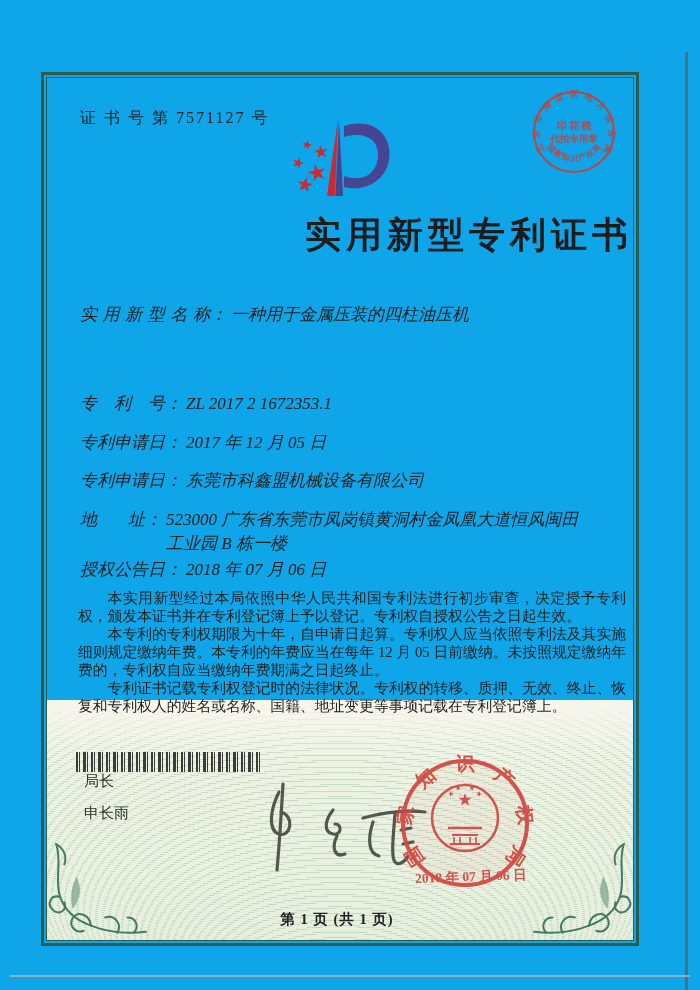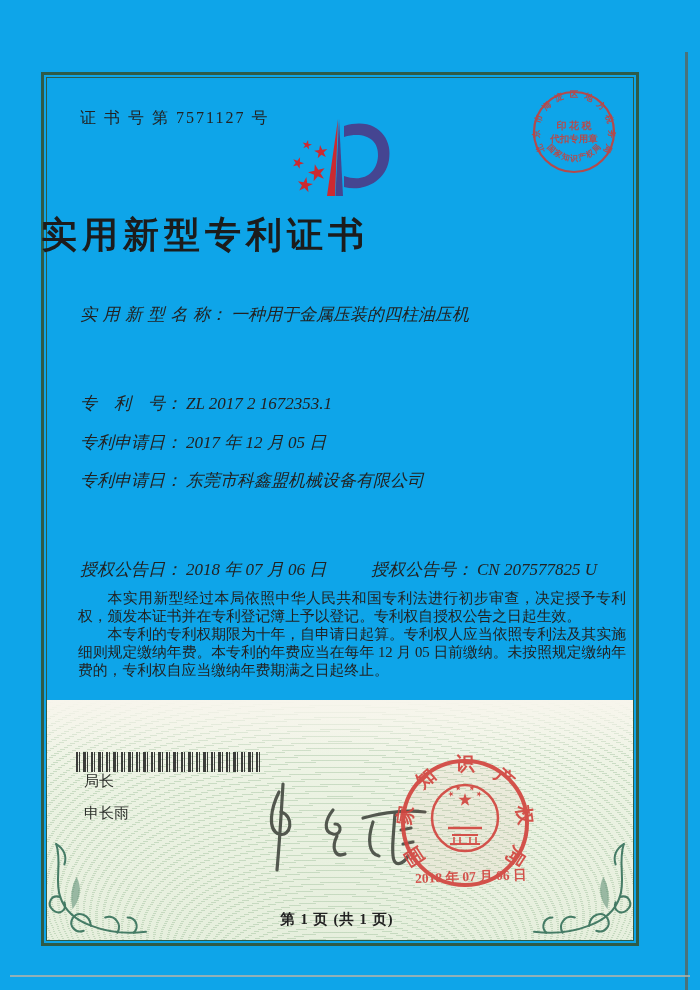--- a/index.html
+++ b/index.html
@@ -26,21 +26,21 @@
   }
   .greensec::before{content:"";position:absolute;left:0;right:0;top:0;height:55px;
     background:linear-gradient(#f7f5ec,rgba(247,245,236,0));}
 
   .orn{position:absolute;width:104px;height:102px;z-index:2;}
   .orn.left{left:45px;top:842px;}
   .orn.right{left:531px;top:842px;transform:scaleX(-1);}
 
   .certno{position:absolute;left:80px;top:108px;font-size:16px;letter-spacing:2px;z-index:3;}
   .logo{position:absolute;left:281px;top:103px;width:140px;height:102px;z-index:3;}
-  .title{position:absolute;left:41px;top:211px;width:592px;text-align:left;
+  .title{position:absolute;left:41px;top:211px;width:592px;text-align:right;
     font-size:36px;font-weight:bold;letter-spacing:5px;color:#1c1c1c;z-index:3;}
 
   .row{position:absolute;left:80px;width:548px;font-size:17px;line-height:24px;z-index:3;font-style:italic;}
   .lbl{display:inline-block;text-align:justify;text-align-last:justify;vertical-align:top;}
   .w2{width:65px;}.w5{width:85px;}.w6{width:130px;}
   .colon{display:inline-block;vertical-align:top;}
   .val{display:inline-block;margin-left:4px;vertical-align:top;max-width:430px;}
   .grant-right{position:absolute;left:291px;top:0;}
 
   .paras{position:absolute;left:78px;top:589px;width:548px;font-size:14.8px;
@@ -133,30 +133,31 @@
   </div>
   <div class="row" style="top:392px">
     <span class="lbl w5">专利号</span><span class="colon">：</span><span class="val">ZL 2017 2 1672353.1</span>
   </div>
   <div class="row" style="top:431px">
     <span class="lbl w5">专利申请日</span><span class="colon">：</span><span class="val">2017 年 12 月 05 日</span>
   </div>
   <div class="row" style="top:469px">
     <span class="lbl w5">专利申请日</span><span class="colon">：</span><span class="val">东莞市科鑫盟机械设备有限公司</span>
   </div>
+  <div class="row" style="top:508px">
+    <span class="lbl w2">地址</span><span class="colon">：</span><span class="val"><span>523000 广东省东莞市凤岗镇黄洞村金凤凰大道恒风闽田</span><br><span>工业园 B 栋一楼</span></span>
+  </div>
   <div class="row" style="top:558px">
     <span class="lbl w5">授权公告日</span><span class="colon">：</span><span class="val">2018 年 07 月 06 日</span>
-    <span class="grant-right">
-      <span class="lbl w5">授权公告号</span><span class="colon">：</span><span class="val">CN 207577825 U</span>
-    </span>
   </div>
 
   <div class="paras">
     <p>本实用新型经过本局依照中华人民共和国专利法进行初步审查，决定授予专利权，颁发本证书并在专利登记簿上予以登记。专利权自授权公告之日起生效。</p>
     <p>本专利的专利权期限为十年，自申请日起算。专利权人应当依照专利法及其实施细则规定缴纳年费。本专利的年费应当在每年 12 月 05 日前缴纳。未按照规定缴纳年费的，专利权自应当缴纳年费期满之日起终止。</p>
+    <p>专利证书记载专利权登记时的法律状况。专利权的转移、质押、无效、终止、恢复和专利权人的姓名或名称、国籍、地址变更等事项记载在专利登记簿上。</p>
   </div>
 
   <div class="barcode"></div>
 
   <div class="signblock">
     <div>局长</div>
     <div>申长雨</div>
   </div>
 
   <svg class="signature" viewBox="0 0 190 100">

